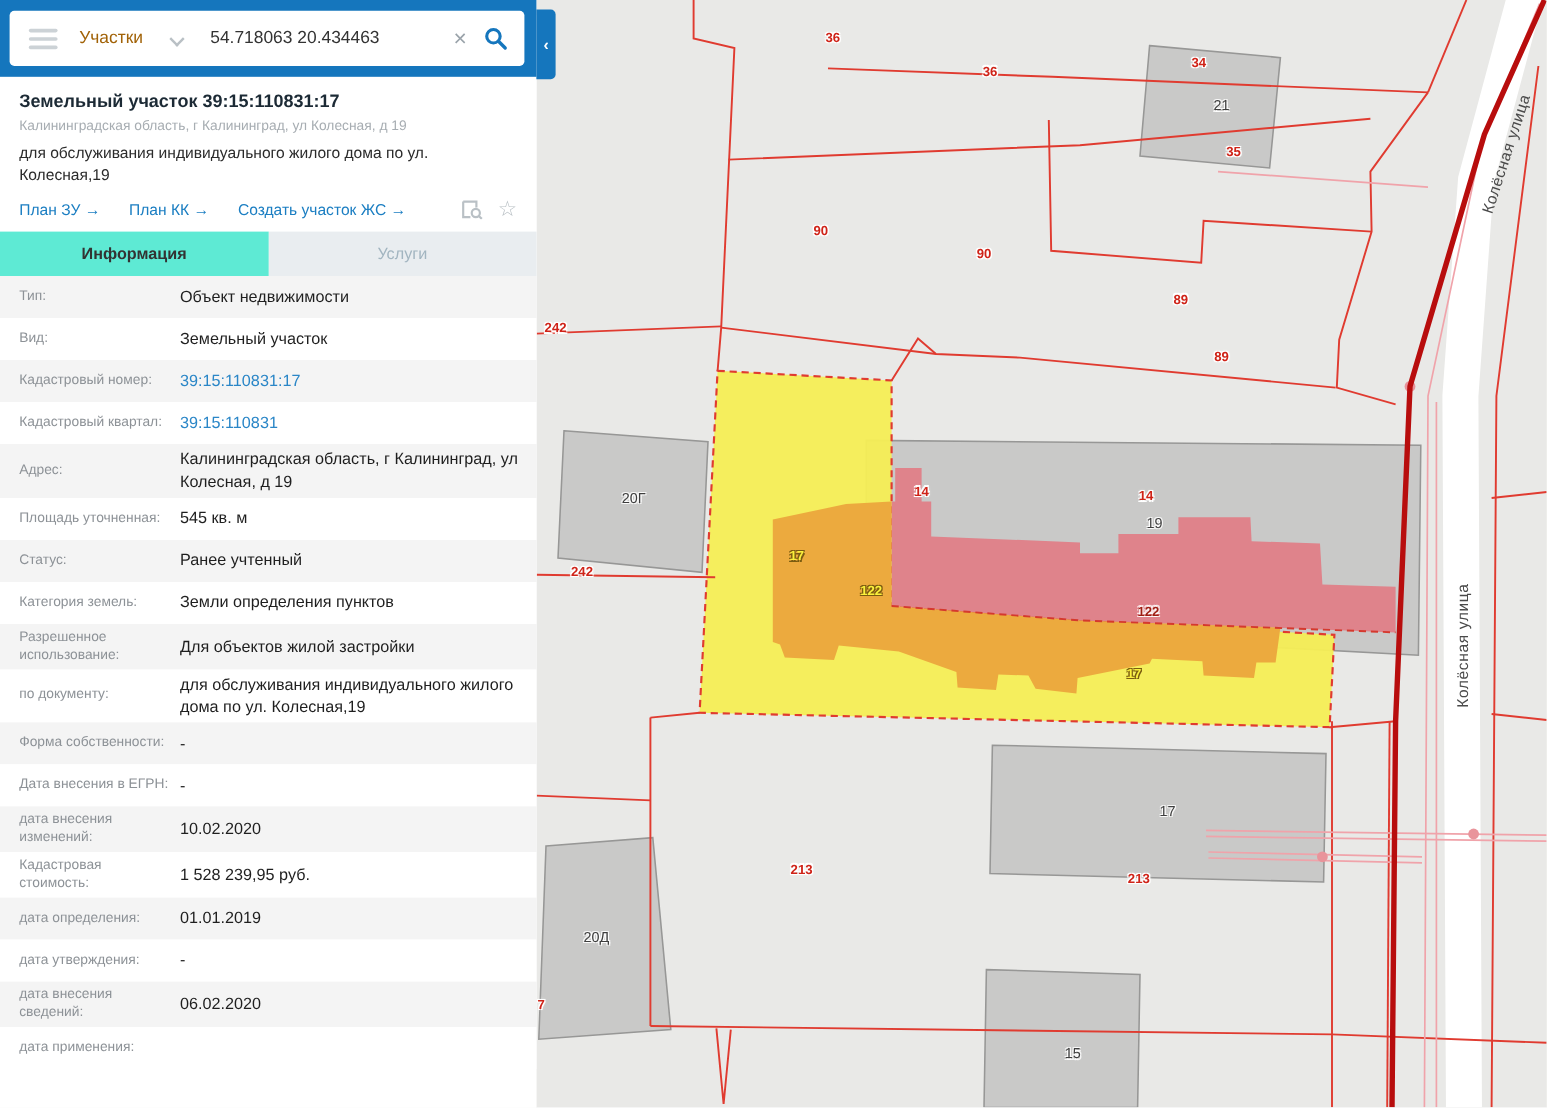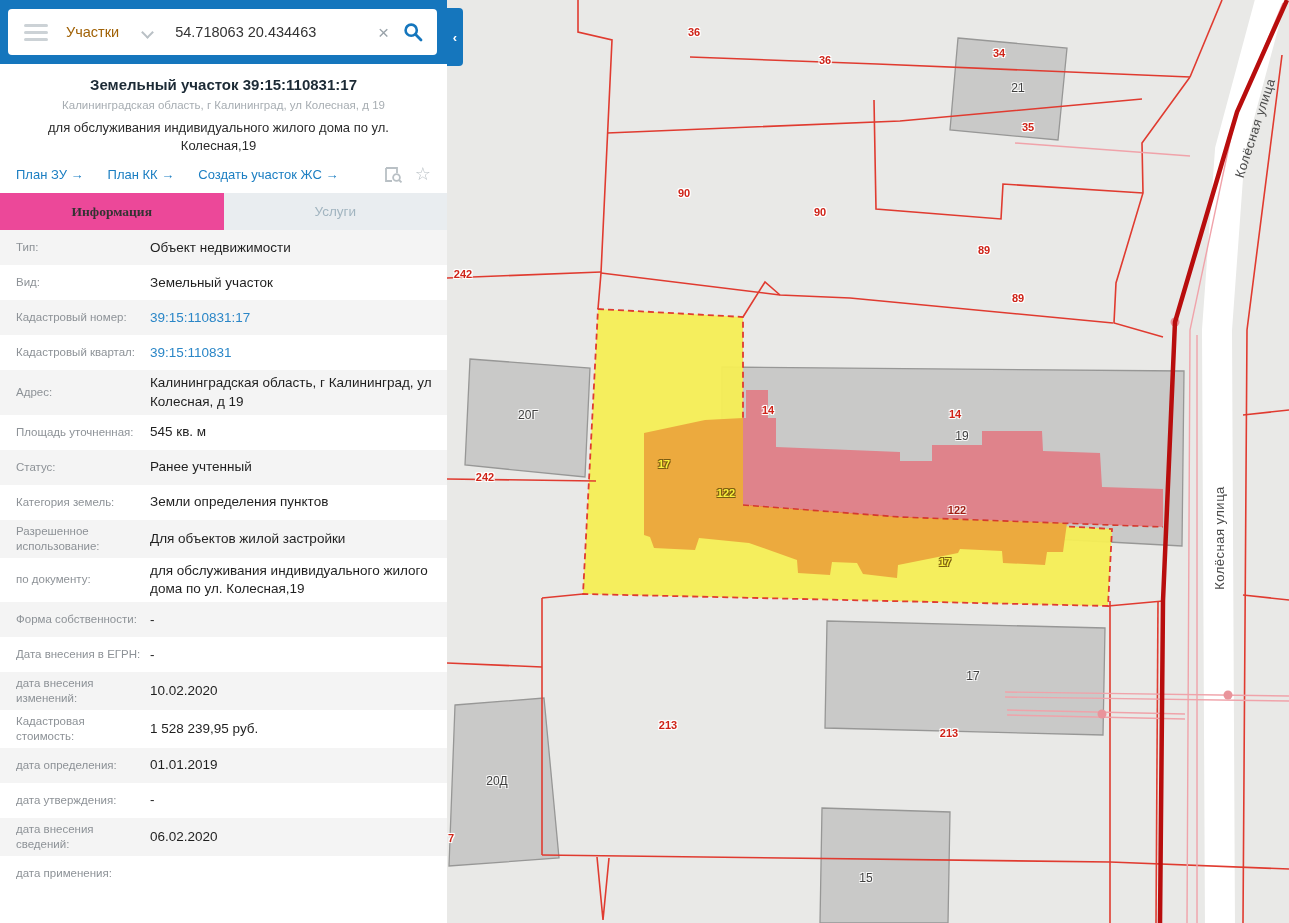--- a/index.html
+++ b/index.html
@@ -20,33 +20,33 @@
   .chev-down:before { content:""; position:absolute; left:0; top:1px; width:7px; height:7px;
     border-right:2px solid #b9c0c5; border-bottom:2px solid #b9c0c5; transform:rotate(45deg); }
   #search-input { flex:1; margin-left:22px; border:none; outline:none; font-size:14.5px; color:#333;
     font-family:"Liberation Sans","DejaVu Sans",sans-serif; background:transparent; }
   #clear-btn { font-size:19px; color:#9aa3aa; padding:0 10px; cursor:pointer; line-height:1; }
   #search-btn { padding:0 14px 0 4px; cursor:pointer; display:flex; align-items:center; }
   #collapse-tab { position:absolute; left:447px; top:8px; width:16px; height:58px; background:#1576bd;
     border-radius:0 4px 4px 0; color:#fff; font-size:13px; display:flex; align-items:center;
     justify-content:center; cursor:pointer; z-index:6; font-weight:bold; }
 
-  #object-header { padding:12px 16px 10px 16px; background:#fff;text-align:center; }
+  #object-header { padding:12px 16px 10px 16px; background:#fff; }
   #object-title { font-size:15px; font-weight:bold; color:#1c2a35; }
   #object-subtitle { font-size:11.5px; color:#a7adb2; margin-top:6px; }
   #object-desc { font-size:13px; color:#2b2b2b; margin-top:8px; line-height:1.4; max-width:405px; }
   #links-row { display:flex; align-items:center; margin-top:10px; }
   .hlink { font-size:13px; color:#1b7ec2; margin-right:24px; cursor:pointer; text-decoration:none; white-space:nowrap; }
   #header-icons { margin-left:auto; display:flex; align-items:center; gap:12px; }
   #preview-icon svg { display:block; }
   #favorite-icon { font-size:18px; color:#b9c0c5; cursor:pointer; line-height:1; }
 
   #tabs { display:flex; height:37px; }
   .tab { flex:1; display:flex; align-items:center; justify-content:center; font-size:13.5px; cursor:pointer; }
-  .tab.active { background:#ec4899; color:#333; font-weight:bold;font-family:Liberation Serif, serif; }
+  .tab.active { background:#5eead4; color:#333; font-weight:bold; }
   .tab.inactive { background:#e9edf0; color:#a2b5c0; }
 
   #info-rows { width:447px; }
   .info-row { display:flex; align-items:center; min-height:35px; padding:4px 0; }
   .info-row.odd { background:#f4f4f4; }
   .info-row.even { background:#ffffff; }
   .info-label { width:150px; flex:0 0 150px; padding-left:16px; padding-right:6px;
     font-size:11.5px; color:#8d9297; line-height:1.3; }
   .info-value { flex:1; font-size:13.5px; color:#1f1f1f; line-height:1.35; padding-right:12px; }
   .info-value.link { color:#2a86c7; cursor:pointer; }
@@ -290,18 +290,18 @@
         <span class="map-label ml-gray" style="left: 515px; top: 436px;">19</span>
         <span class="map-label ml-yellow" style="left: 217px; top: 464px;">17</span>
         <span class="map-label ml-yellow" style="left: 279px; top: 493px;">122</span>
         <span class="map-label ml-darkred" style="left: 510px; top: 510px;">122</span>
         <span class="map-label ml-yellow" style="left: 498px; top: 562px;">17</span>
         <span class="map-label ml-red" style="left: 221px; top: 725px;">213</span>
         <span class="map-label ml-gray" style="left: 526px; top: 676px;">17</span>
         <span class="map-label ml-red" style="left: 502px; top: 733px;">213</span>
         <span class="map-label ml-gray" style="left: 50px; top: 781px;">20Д</span>
         <span class="map-label ml-red" style="left: 4px; top: 838px;">7</span>
-        <span class="map-label ml-gray" style="left: 419px; top: 878px; text-align: center;">15</span>
+        <span class="map-label ml-gray" style="left: 447px; top: 878px; text-align: center;">15</span>
         <span class="street-label" style="left: 808px; top: 128px; transform: translate(-50%, -50%) rotate(-72deg);">Колёсная улица</span>
         <span class="street-label" style="left: 772px; top: 538px; transform: translate(-50%, -50%) rotate(-90deg);">Колёсная улица</span>
       </div>
   </div>
 </div>
 
 </body></html>

